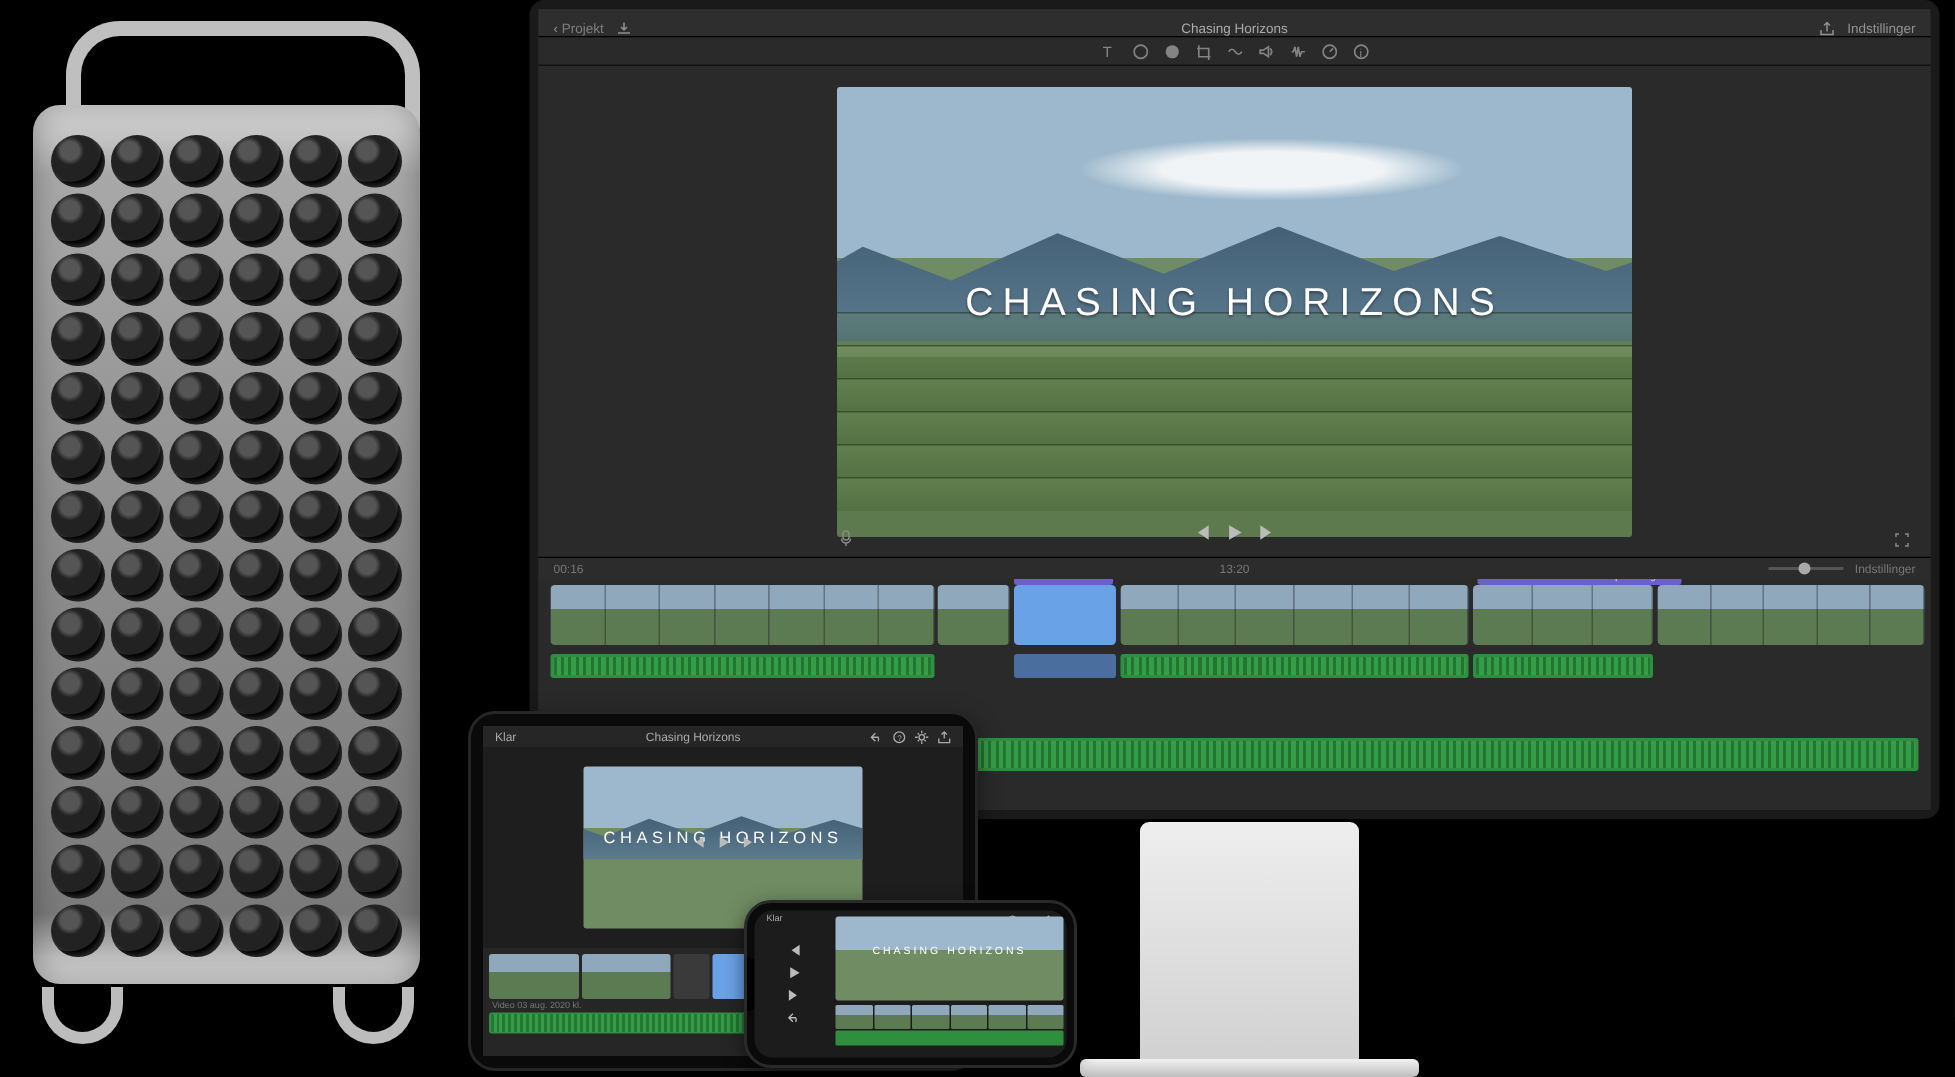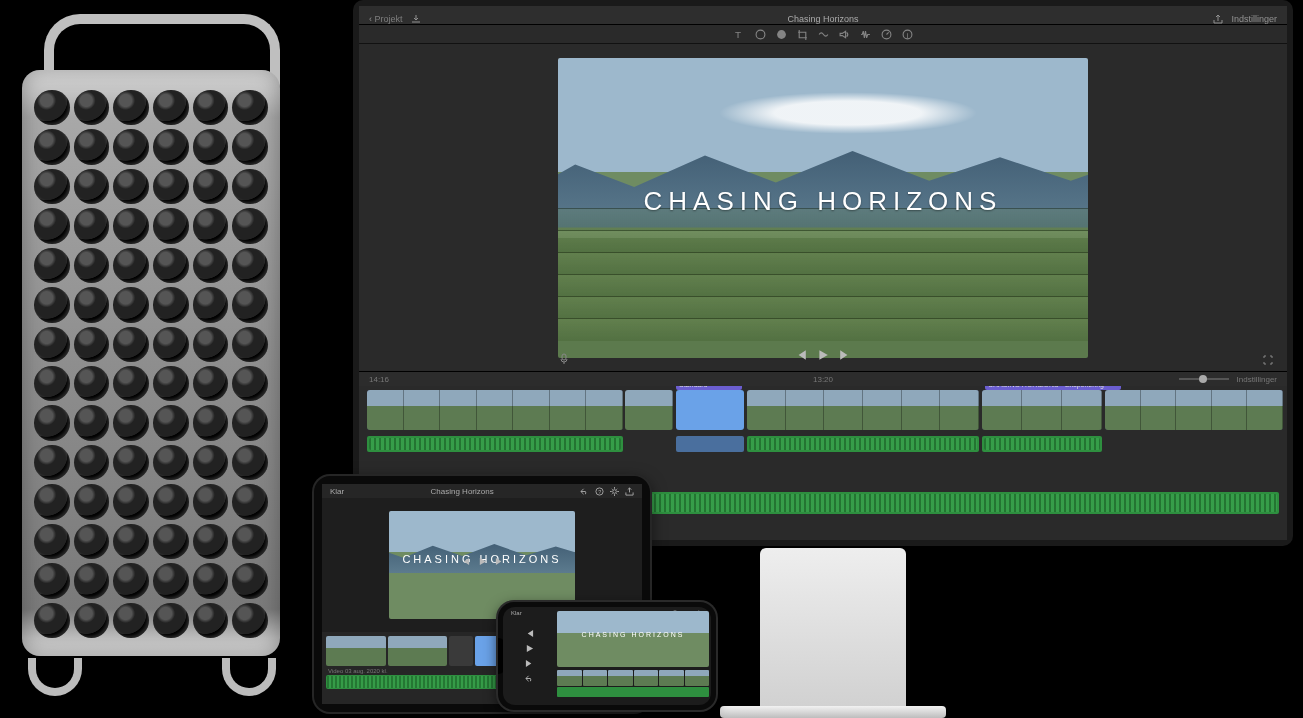--- a/index.html
+++ b/index.html
@@ -309,21 +309,21 @@
           </div>
         </div>
         <span class="full">
             <svg viewBox="0 0 10 10" width="10" height="10">
               <path d="M1 3V1h2M7 1h2v2M9 7v2H7M3 9H1V7" stroke="#888" fill="none"></path>
             </svg>
           </span>
       </div>
 
       <div class="ruler">
-        <span>14:16</span>
+        <span>00:16</span>
         <span class="mid">13:20</span>
         <span style="margin-left:auto;display:flex;gap:8px;align-items:center">
           <span style="width:50px;height:2px;background:#555;display:inline-block;position:relative">
               <span style="position:absolute;left:20px;top:-3px;width:8px;height:8px;border-radius:50%;background:#aaa"></span>
             </span>
           <span>Indstillinger</span>
         </span>
       </div>
 
       <div class="timeline">

